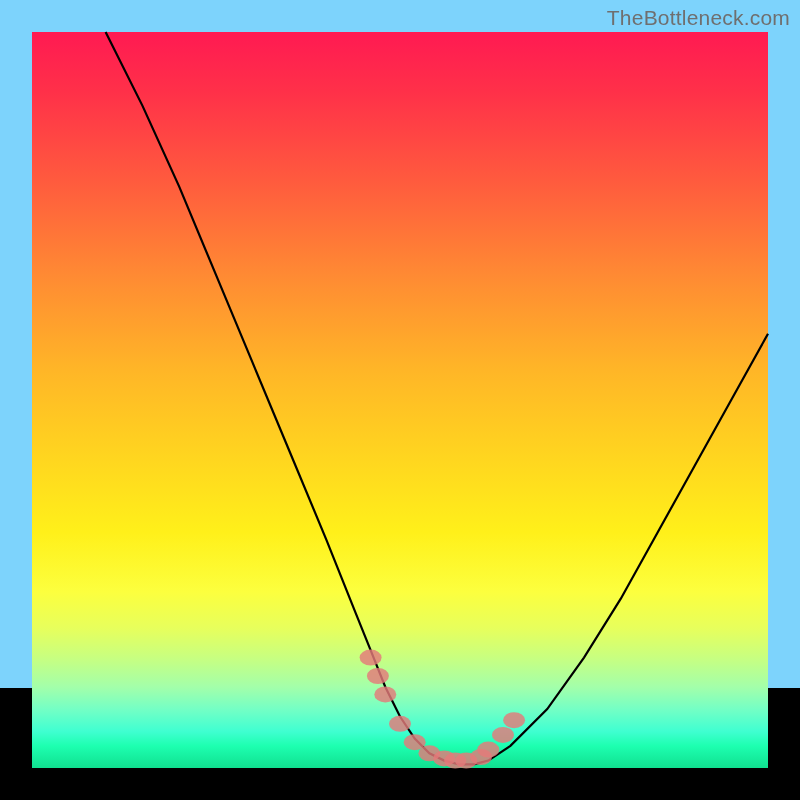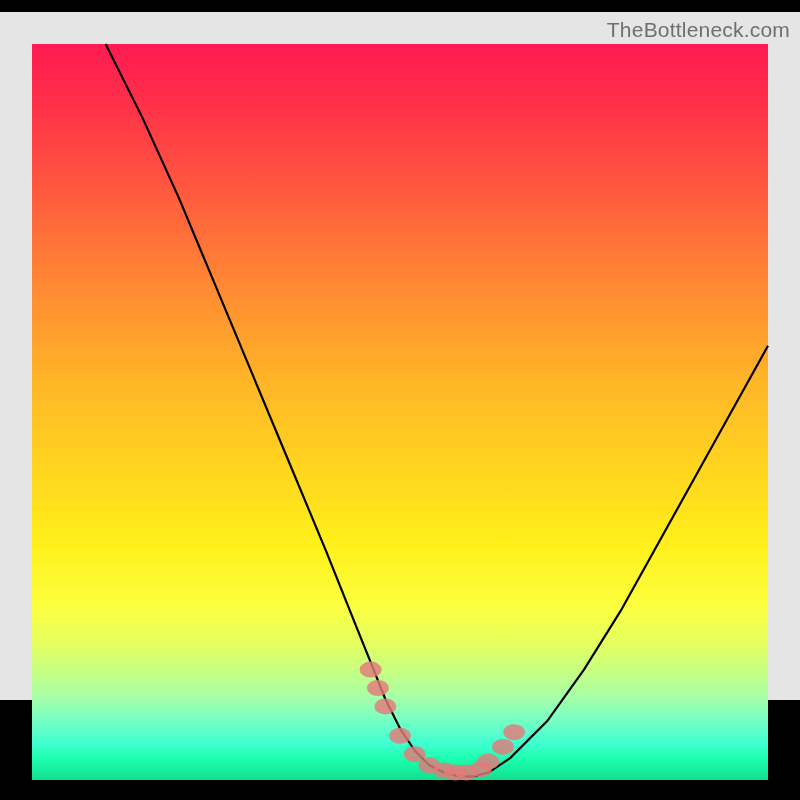--- a/index.html
+++ b/index.html
@@ -10,22 +10,21 @@
     background: #000;
     overflow: hidden;
     font-family: Arial, Helvetica, sans-serif;
   }
   .frame {
     position: absolute;
     top: 0;
     left: 0;
     width: 800px;
     height: 688px;
-    background: #e5e5e5;
-    margin-top: 12px;
+    background: #7dd3fc;
   }
   .plot-area {
     position: absolute;
     top: 32px;
     left: 32px;
     width: 736px;
     height: 736px;
     
     background: linear-gradient(to bottom,
       #ff1a52 0%,

